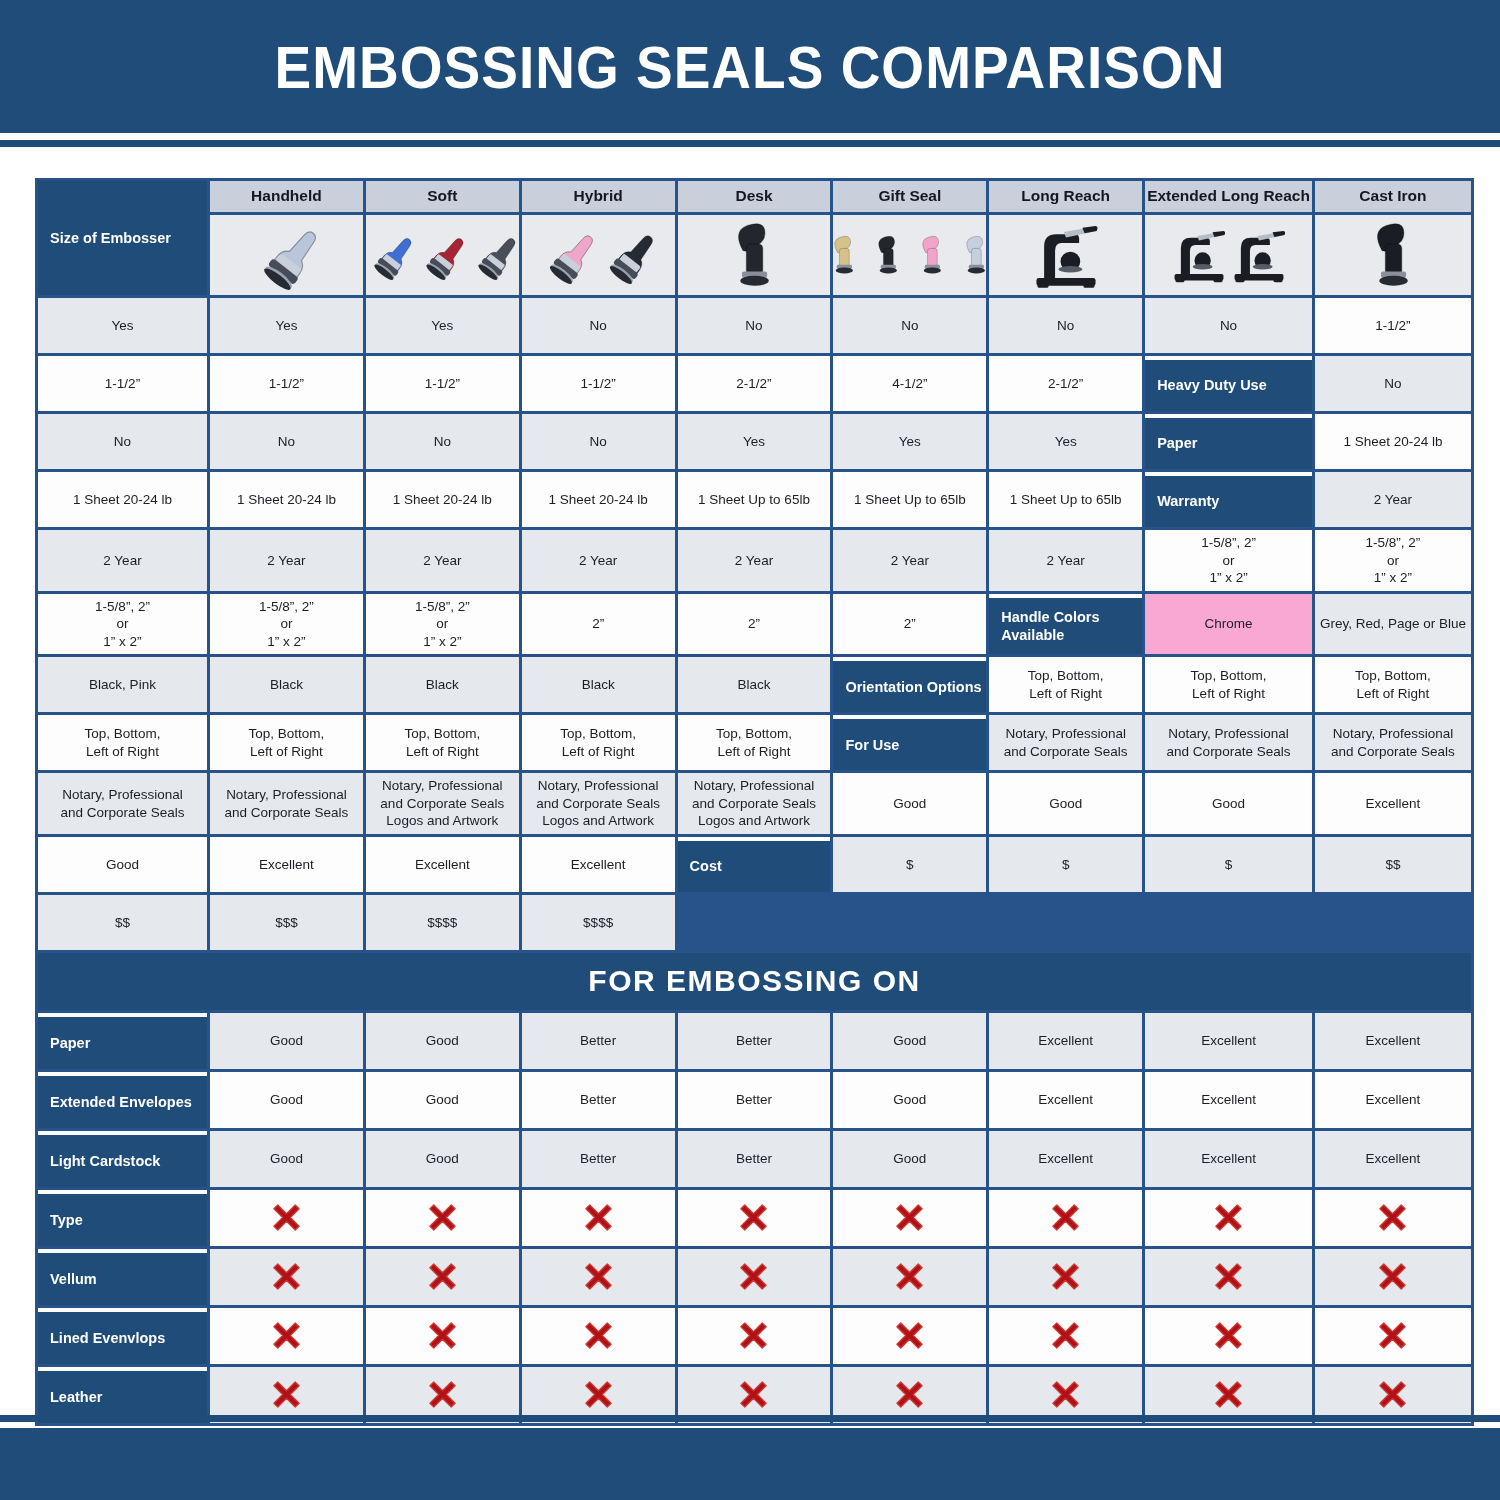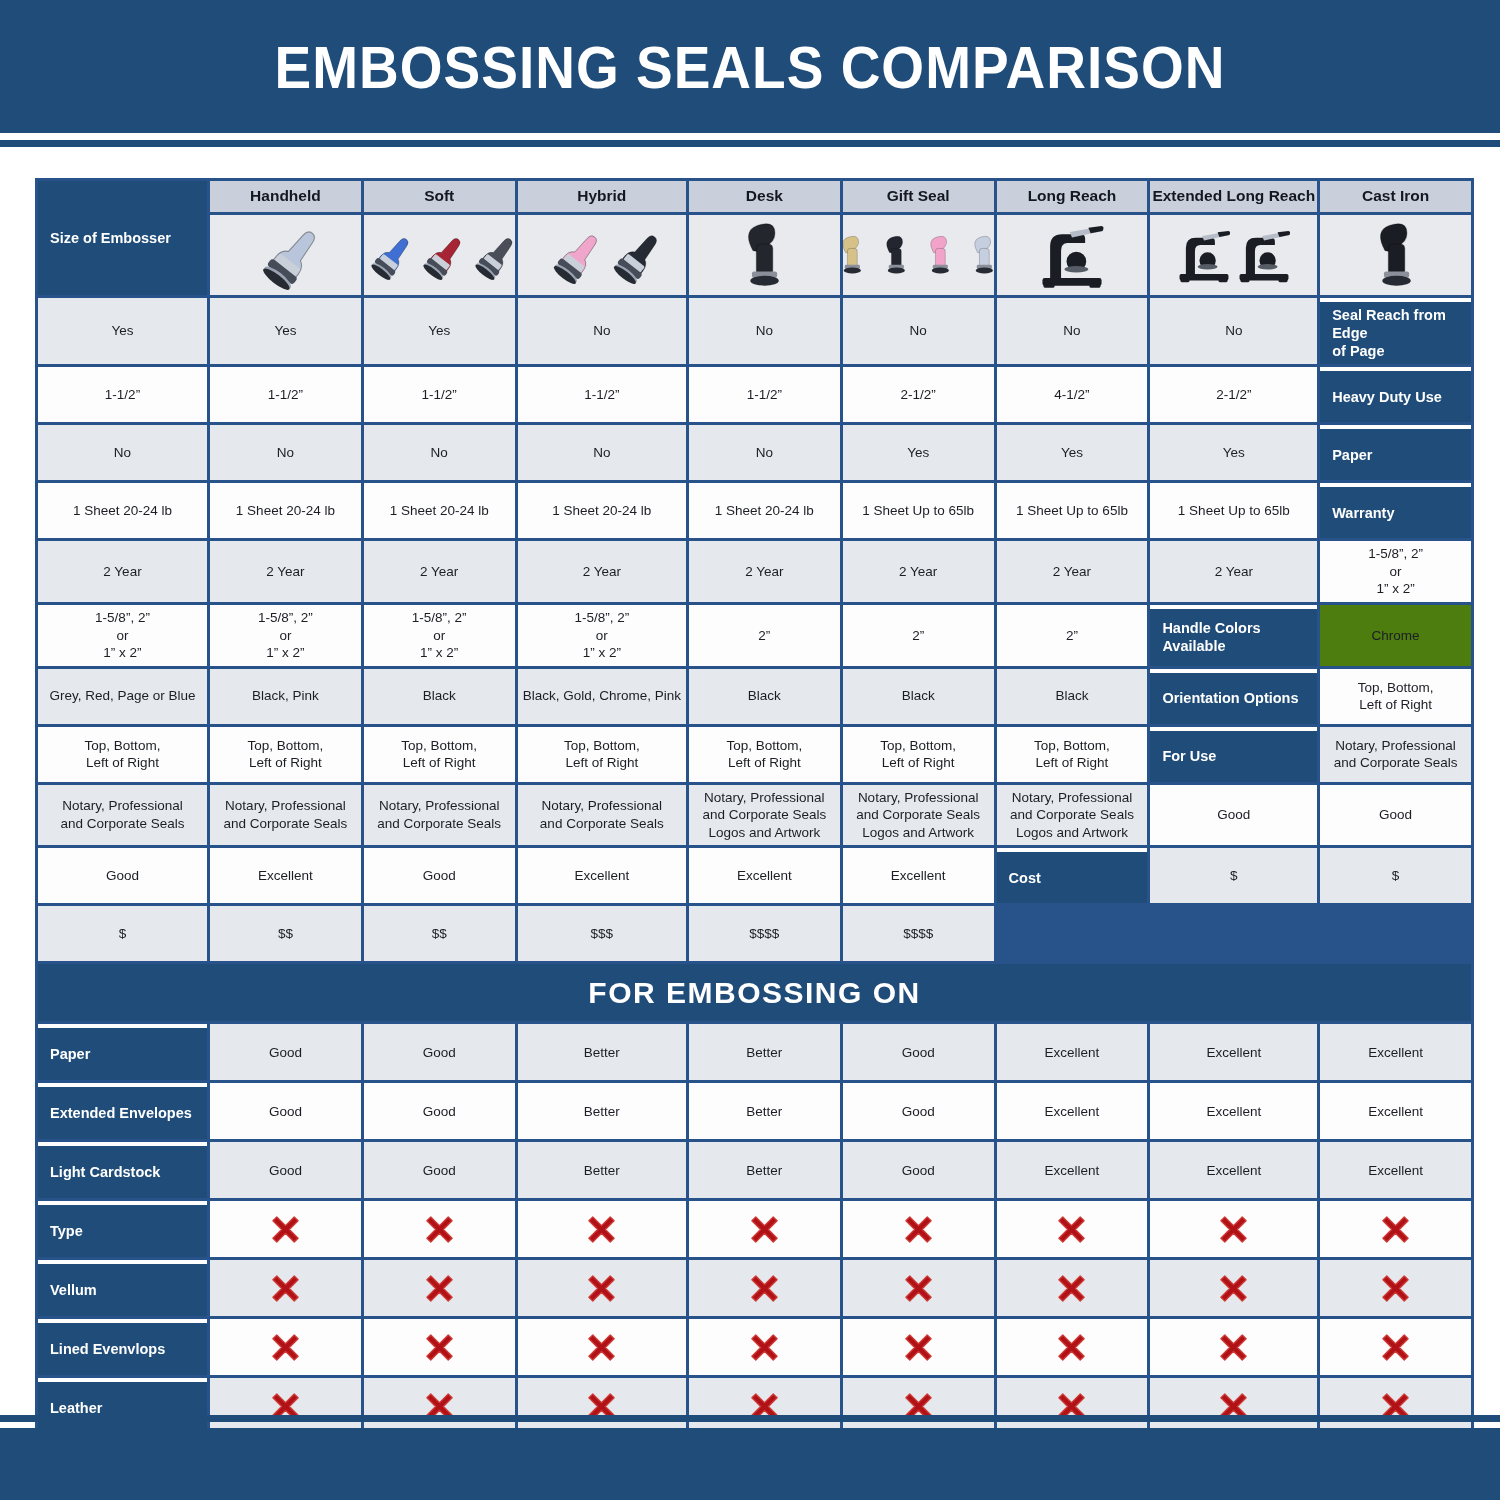--- a/index.html
+++ b/index.html
@@ -133,22 +133,20 @@
             <use xlink:href="#e-upright"></use>
           </svg></div>
         <div class="cell r-spec" style="background: rgb(229, 233, 238);">Yes</div>
         <div class="cell r-spec" style="background: rgb(229, 233, 238);">Yes</div>
         <div class="cell r-spec" style="background: rgb(229, 233, 238);">Yes</div>
         <div class="cell r-spec" style="background: rgb(229, 233, 238);">No</div>
         <div class="cell r-spec" style="background: rgb(229, 233, 238);">No</div>
         <div class="cell r-spec" style="background: rgb(229, 233, 238);">No</div>
         <div class="cell r-spec" style="background: rgb(229, 233, 238);">No</div>
         <div class="cell r-spec" style="background: rgb(229, 233, 238);">No</div>
-        <div class="cell lbl lbl-sep r-spec">Seal Reach from Edge
-of Page</div>
         <div class="cell r-spec" style="background: rgb(253, 253, 254);">1-1/2”</div>
         <div class="cell r-spec" style="background: rgb(253, 253, 254);">1-1/2”</div>
         <div class="cell r-spec" style="background: rgb(253, 253, 254);">1-1/2”</div>
         <div class="cell r-spec" style="background: rgb(253, 253, 254);">1-1/2”</div>
         <div class="cell r-spec" style="background: rgb(253, 253, 254);">1-1/2”</div>
         <div class="cell r-spec" style="background: rgb(253, 253, 254);">2-1/2”</div>
         <div class="cell r-spec" style="background: rgb(253, 253, 254);">4-1/2”</div>
         <div class="cell r-spec" style="background: rgb(253, 253, 254);">2-1/2”</div>
         <div class="cell lbl lbl-sep r-spec">Heavy Duty Use</div>
         <div class="cell r-spec" style="background: rgb(229, 233, 238);">No</div>
@@ -189,25 +187,24 @@
         <div class="cell r-spec" style="background: rgb(253, 253, 254);">1-5/8”, 2”
 or
 1” x 2”</div>
         <div class="cell r-spec" style="background: rgb(253, 253, 254);">1-5/8”, 2”
 or
 1” x 2”</div>
         <div class="cell r-spec" style="background: rgb(253, 253, 254);">2”</div>
         <div class="cell r-spec" style="background: rgb(253, 253, 254);">2”</div>
         <div class="cell r-spec" style="background: rgb(253, 253, 254);">2”</div>
         <div class="cell lbl lbl-sep r-spec">Handle Colors Available</div>
-        <div class="cell r-spec" style="background: #4d7c0f;">Chrome</div>
+        <div class="cell r-spec" style="background: #f9a8d4;">Chrome</div>
         <div class="cell r-spec" style="background: rgb(229, 233, 238);">Grey, Red, Page or Blue</div>
         <div class="cell r-spec" style="background: rgb(229, 233, 238);">Black, Pink</div>
         <div class="cell r-spec" style="background: rgb(229, 233, 238);">Black</div>
-        <div class="cell r-spec" style="background: rgb(229, 233, 238);">Black, Gold, Chrome, Pink</div>
         <div class="cell r-spec" style="background: rgb(229, 233, 238);">Black</div>
         <div class="cell r-spec" style="background: rgb(229, 233, 238);">Black</div>
         <div class="cell r-spec" style="background: rgb(229, 233, 238);">Black</div>
         <div class="cell lbl lbl-sep r-spec">Orientation Options</div>
         <div class="cell r-spec" style="background: rgb(253, 253, 254);">Top, Bottom,
 Left of Right</div>
         <div class="cell r-spec" style="background: rgb(253, 253, 254);">Top, Bottom,
 Left of Right</div>
         <div class="cell r-spec" style="background: rgb(253, 253, 254);">Top, Bottom,
 Left of Right</div>

